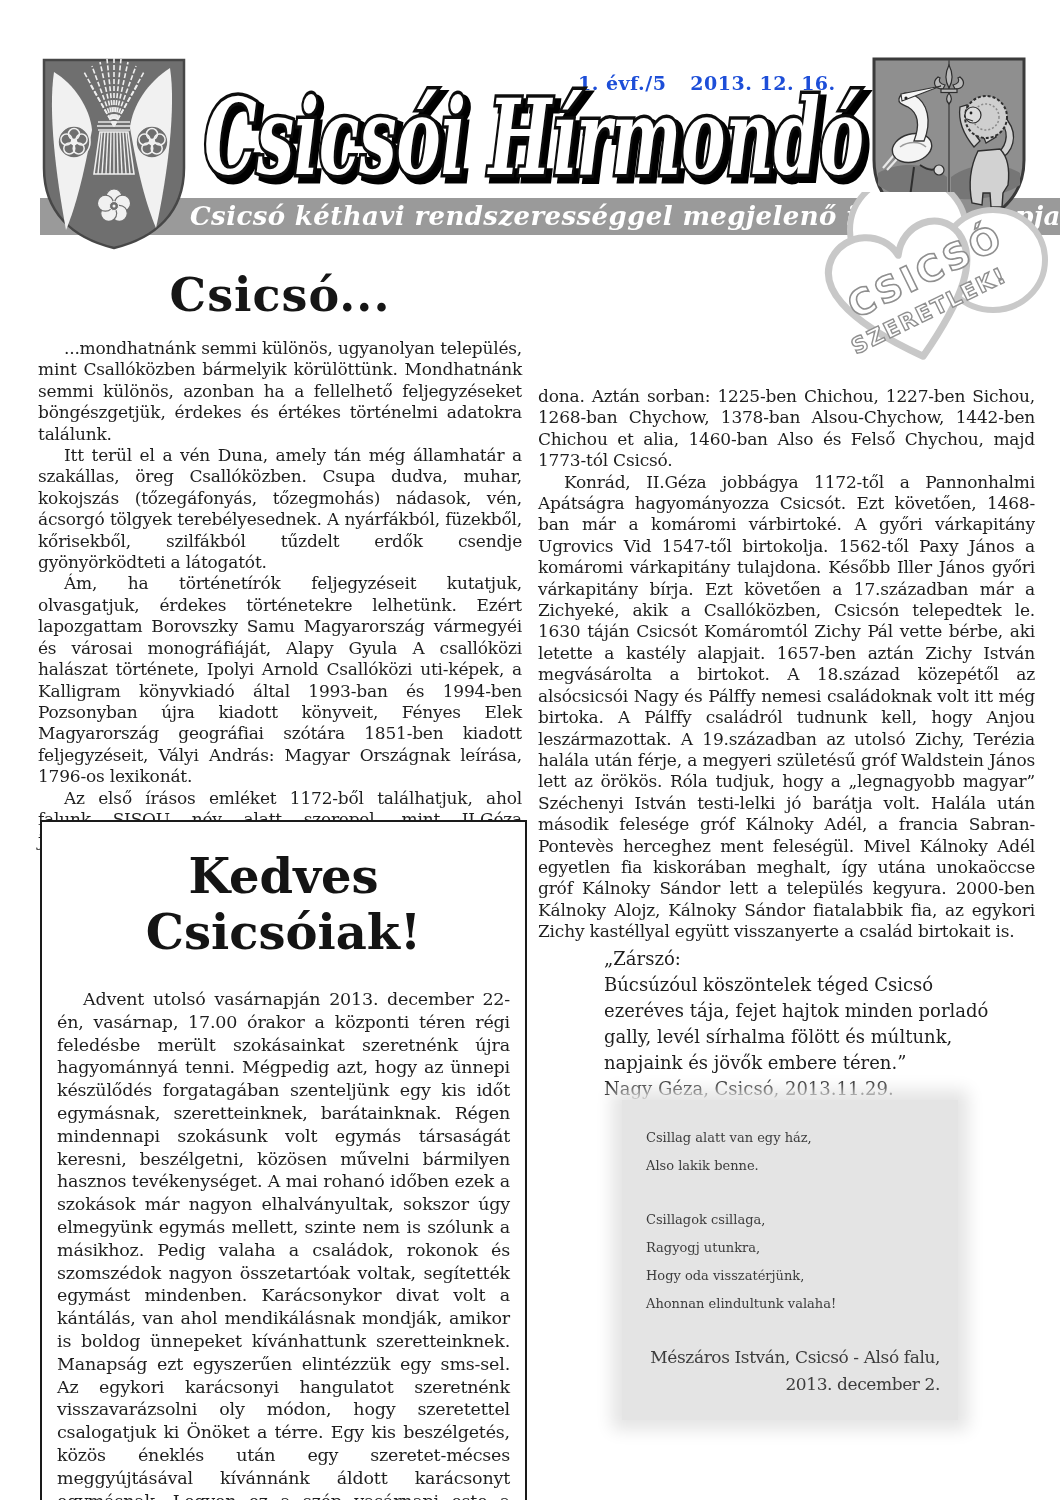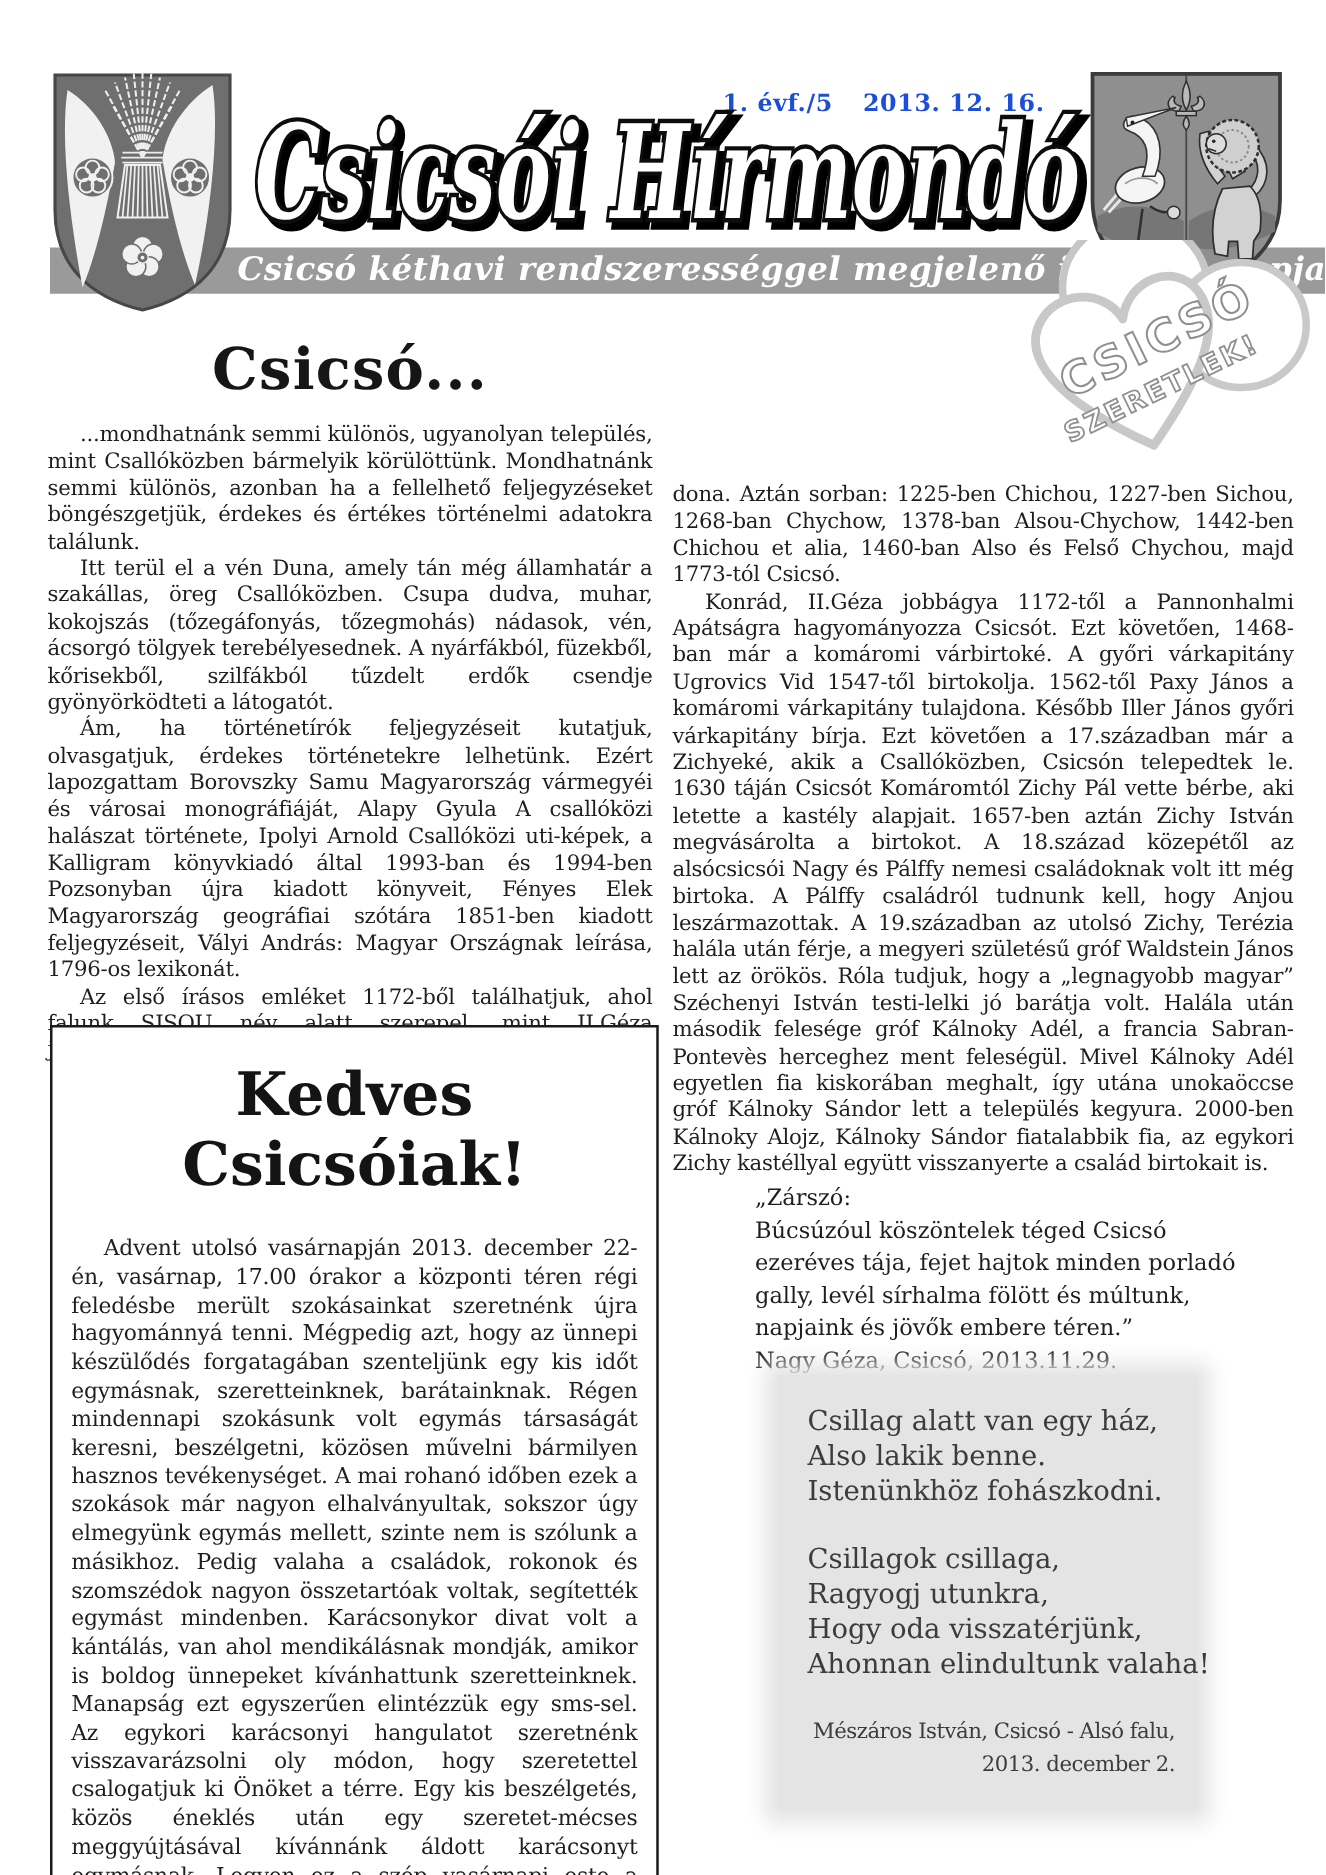--- a/index.html
+++ b/index.html
@@ -49,21 +49,21 @@
     margin:0 15px; text-align:justify; font-size:17.5px; line-height:22.8px;
     text-indent:26px; letter-spacing:-0.2px; color:#1e1e1e;
   }
 
   
   .poem-box {
     position:absolute; left:622px; top:1100px; width:336px; box-sizing:border-box;
     background:#e4e4e4; box-shadow:0 0 16px 10px #e4e4e4;
     padding:24px 18px 22px 24px; color:#3c3c3c; z-index:2;
   }
-  .poem-line { font-size:22px; line-height:28px; white-space:nowrap; }
+  .poem-line { font-size:13px; line-height:28px; white-space:nowrap; }
   .stanza-gap { height:26px; }
   .poem-signature { text-align:right; font-size:17px; line-height:27px; margin-top:26px; letter-spacing:-0.4px; white-space:nowrap; }
 </style>
 </head>
 <body>
 
 <div class="page">
 
   <div class="banner">
     <div class="banner-text">Csicsó kéthavi rendszerességgel megjelenő ingyenes lapja</div>
@@ -219,21 +219,20 @@
   </div>
 
   <div class="box-article">
     <h2 class="box-title">Kedves Csicsóiak!</h2>
     <p class="box-body">Advent utolsó vasárnapján 2013. december 22-én, vasárnap, 17.00 órakor a központi téren régi feledésbe merült szokásainkat szeretnénk újra hagyománnyá tenni. Mégpedig azt, hogy az ünnepi készülődés forgatagában szenteljünk egy kis időt egymásnak, szeretteinknek, barátainknak. Régen mindennapi szokásunk volt egymás társaságát keresni, beszélgetni, közösen művelni bármilyen hasznos tevékenységet. A mai rohanó időben ezek a szokások már nagyon elhalványultak, sokszor úgy elmegyünk egymás mellett, szinte nem is szólunk a másikhoz. Pedig valaha a családok, rokonok és szomszédok nagyon összetartóak voltak, segítették egymást mindenben. Karácsonykor divat volt a kántálás, van ahol mendikálásnak mondják, amikor is boldog ünnepeket kívánhattunk szeretteinknek. Manapság ezt egyszerűen elintézzük egy sms-sel. Az egykori karácsonyi hangulatot szeretnénk visszavarázsolni oly módon, hogy szeretettel csalogatjuk ki Önöket a térre. Egy kis beszélgetés, közös éneklés után egy szeretet-mécses meggyújtásával kívánnánk áldott karácsonyt egymásnak. Legyen ez a szép vasárnapi este a csoda várásának az előestéje. Mindenkit szeretettel várunk!</p>
   </div>
 
   <div class="poem-box">
     <div class="poem-line">Csillag alatt van egy ház,</div>
     <div class="poem-line">Also lakik benne.</div>
-    <div class="poem-line">Istenünkhöz fohászkodni.</div>
     <div class="stanza-gap"></div>
     <div class="poem-line">Csillagok csillaga,</div>
     <div class="poem-line">Ragyogj utunkra,</div>
     <div class="poem-line">Hogy oda visszatérjünk,</div>
     <div class="poem-line">Ahonnan elindultunk valaha!</div>
     <div class="poem-signature">Mészáros István, Csicsó - Alsó falu,</div>
     <div class="poem-signature" style="margin-top:0;">2013. december 2.</div>
   </div>
 
 </div>

